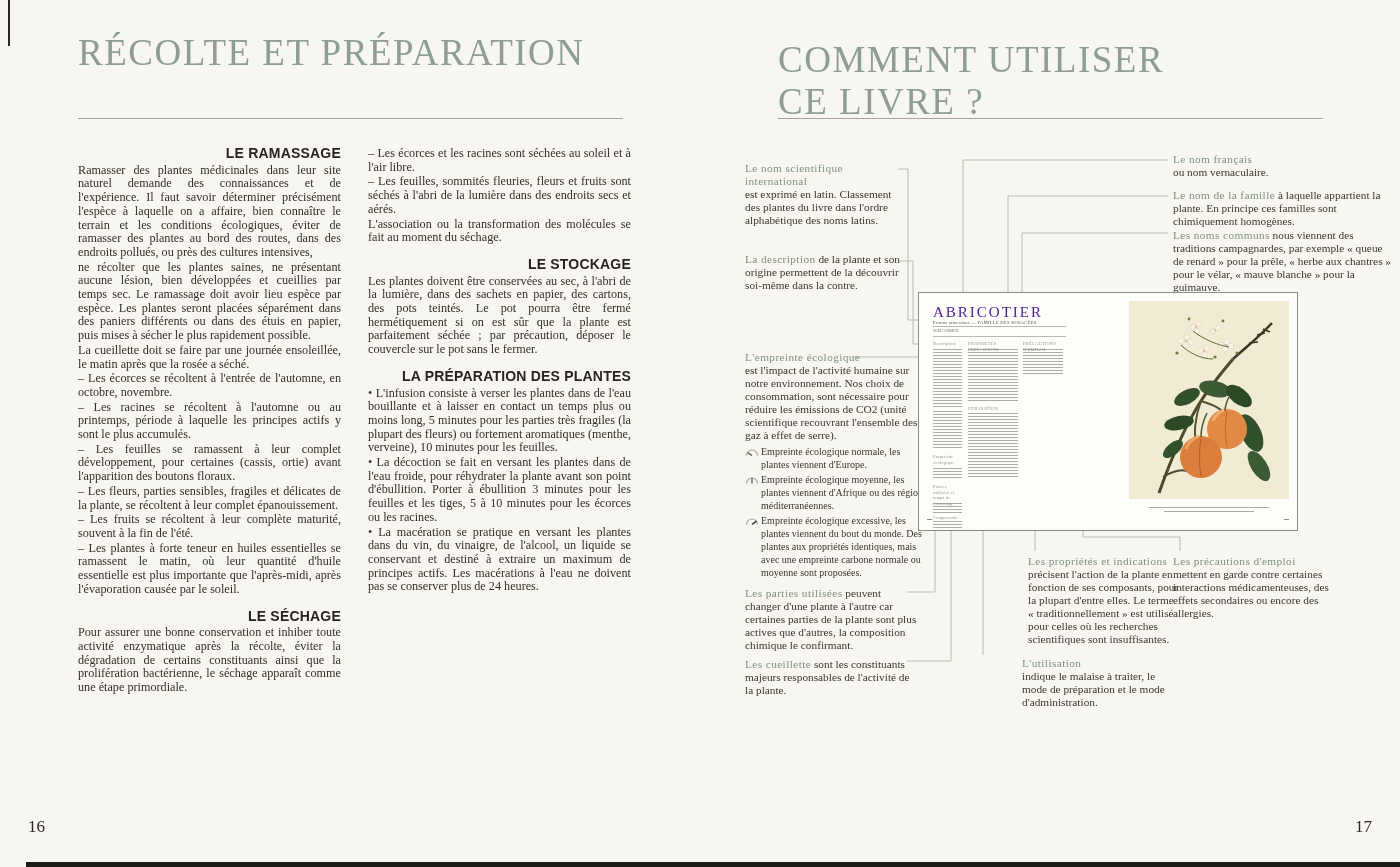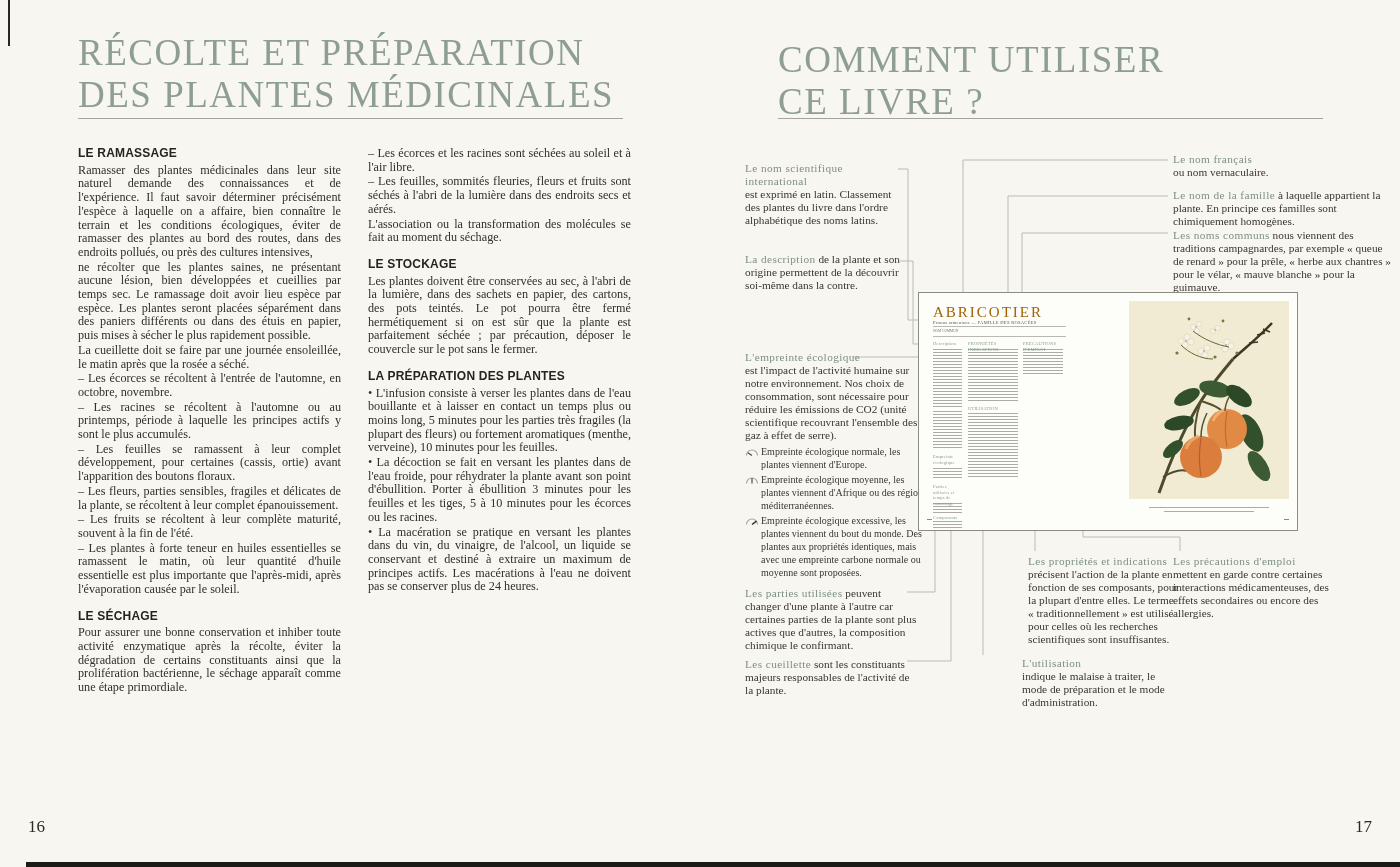--- a/index.html
+++ b/index.html
@@ -11,39 +11,39 @@
 
   
   .big-title{position:absolute;font-size:37px;line-height:1.14;
              color:#8e9e92;letter-spacing:1.5px;font-weight:400;}
   .title-rule{position:absolute;height:1px;background:#a3a39b;}
 
   
   .col{position:absolute;width:263px;font-size:12.2px;line-height:13.7px;text-align:justify;}
   .col p{margin:0 0 0 0;}
   .col p.body{margin-bottom:1px;}
-  .bh{font-family:"Liberation Sans", sans-serif;font-weight:700;font-size:12px;
-      letter-spacing:.2px;color:#27241f;margin:13px 0 3px 0 !important;text-align:left;}
+  .bh{font-family:"Liberation Sans", sans-serif;font-weight:700;font-size:14px;
+      letter-spacing:.2px;color:#27241f;margin:13px 0 3px 0 !important;text-align:right;}
   .bh.first{margin-top:0 !important;}
   .pagenum{position:absolute;font-size:17px;color:#2c2925;}
 
   
   .ann{position:absolute;font-size:11.3px;line-height:13px;color:#3a362f;}
   .lead{color:#7d9181;letter-spacing:.4px;}
   .lead.block{display:block;}
 
   .eco-list{position:absolute;width:185px;}
   .eco-item{display:flex;margin-bottom:2px;font-size:10px;line-height:13px;color:#3a362f;}
   .eco-item .gicon{flex:0 0 16px;margin-top:1px;}
 
   
   .mini{position:absolute;left:918px;top:292px;width:380px;height:239px;
         background:#fdfdfa;border:1px solid #8c8c86;box-sizing:border-box;}
   .mini-title{position:absolute;left:14px;top:11px;font-size:15px;letter-spacing:2px;
-              color:#a16207;}
+              color:#4c1d95;}
   .mini-latin{position:absolute;left:14px;top:27px;font-size:4.5px;letter-spacing:.3px;color:#555;}
   .mini-rule{position:absolute;left:14px;width:133px;height:1px;background:#b9b9b2;}
   .mini-common{position:absolute;left:14px;top:36px;font-size:3.5px;color:#777;}
   .mini-head{position:absolute;font-size:4.5px;line-height:5.5px;color:#8ca08f;letter-spacing:.2px;}
   .greek{position:absolute;background-image:repeating-linear-gradient(
            to bottom,#8a8881 0,#8a8881 1px,transparent 1px,transparent 3px);opacity:.7;}
   .cap-line{position:absolute;height:1px;background:#8a8881;opacity:.7;}
   .mini-folio{position:absolute;width:5px;height:1px;background:#8a8881;}
 
   
@@ -54,21 +54,20 @@
 </style>
 </head>
 <body>
 
 <div class="spread">
   <div class="edge-left"></div>
   <div class="edge-bottom"></div>
 
   <div class="big-title" style="left:78px;top:32px;width:545px;">
     <div>RÉCOLTE ET PRÉPARATION</div>
-    <div>DES PLANTES MÉDICINALES</div>
   </div>
   <div class="title-rule" style="left:78px;top:118px;width:545px;"></div>
 
   <div class="col" style="left:78px;top:147px;">
     <p class="bh first">LE RAMASSAGE</p>
     <p class="body">Ramasser des plantes médicinales dans leur site naturel demande des connaissances et de l'expérience. Il faut savoir déterminer précisément l'espèce à laquelle on a affaire, bien connaître le terrain et les conditions écologiques, éviter de ramasser des plantes au bord des routes, dans des endroits pollués, ou près des cultures intensives,</p>
     <p class="body">ne récolter que les plantes saines, ne présentant aucune lésion, bien développées et cueillies par temps sec. Le ramassage doit avoir lieu espèce par espèce. Les plantes seront placées séparément dans des paniers différents ou dans des étuis en papier, puis mises à sécher le plus rapidement possible.</p>
     <p class="body">La cueillette doit se faire par une journée ensoleillée, le matin après que la rosée a séché.</p>
     <p class="body">–  Les écorces se récoltent à l'entrée de l'automne, en octobre, novembre.</p>
     <p class="body">–  Les racines se récoltent à l'automne ou au printemps, période à laquelle les principes actifs y sont le plus accumulés.</p>

